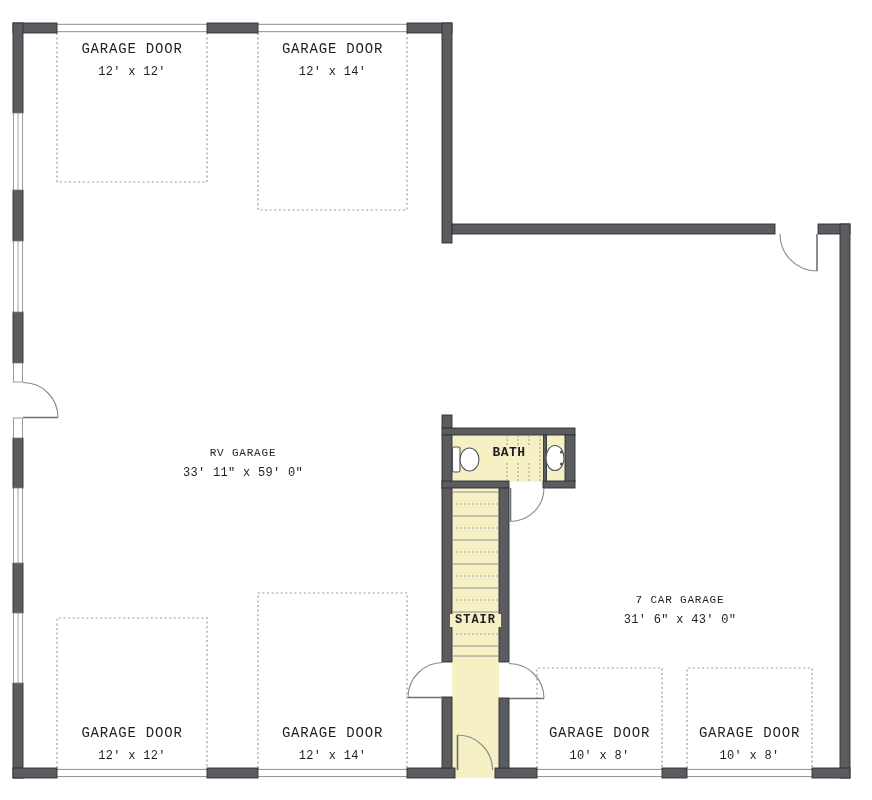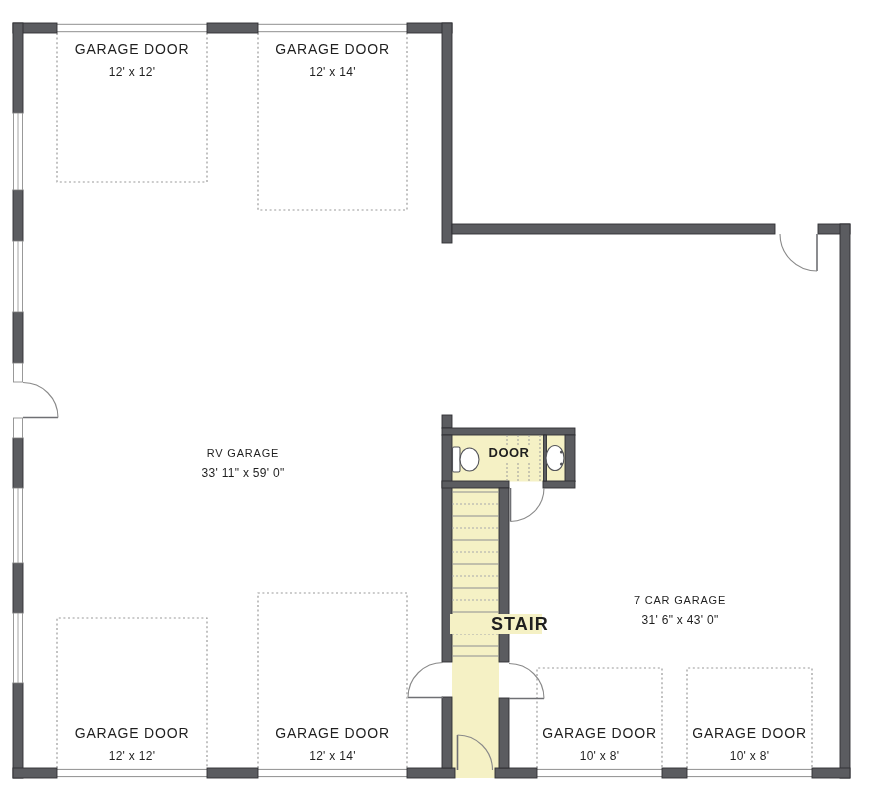--- a/index.html
+++ b/index.html
@@ -1,42 +1,42 @@
 <!DOCTYPE html>
 <html style="--c-wall: #5b5c60; --c-wallline: #2f3033; --c-floor: #f5f1c5; --c-dash: #9a9a9a; --c-line: #8f8f8f; --c-text: #1f1f1f; --c-bg: #ffffff;"><head>
 <meta charset="utf-8">
 <style>
   :root{
     --c-wall:#5b5c60; --c-wallline:#2f3033; --c-floor:#f5f1c5;
     --c-dash:#9a9a9a; --c-line:#8f8f8f; --c-text:#1f1f1f; --c-bg:#ffffff;
   }
   html,body{margin:0;padding:0;background:var(--c-bg);}
   .plan{position:relative;width:872px;height:800px;background:var(--c-bg);
-        font-family:Liberation Sans, sans-serif;color:var(--c-text);overflow:hidden;}
+        font-family:Liberation Mono, monospace;color:var(--c-text);overflow:hidden;}
   svg{position:absolute;left:0;top:0;}
   .wall{fill:var(--c-wall);stroke:var(--c-wallline);stroke-width:0.9;}
   .win-rect{fill:#ffffff;stroke:var(--c-line);stroke-width:0.9;}
   .win-line{stroke:var(--c-line);stroke-width:0.8;}
   .thin{stroke:var(--c-line);stroke-width:1;}
   .dash{stroke:var(--c-dash);stroke-width:1.2;stroke-dasharray:2,2.6;fill:none;}
   .floor{fill:var(--c-floor);stroke:none;}
   .swing{fill:none;stroke:#8a8a8a;stroke-width:1.1;}
   .leaf{stroke:#6f7074;stroke-width:1.6;}
   .tread{stroke:#8d8e91;stroke-width:1;}
   .tread-d{stroke:#a8a9ac;stroke-width:1;stroke-dasharray:2,2;}
   .bdash{stroke:#9b9b9b;stroke-width:1;stroke-dasharray:2,2;}
   .fix{fill:#ffffff;stroke:#54555a;stroke-width:1.1;}
   .fixdot{fill:#54555a;stroke:none;}
   .lbl{position:absolute;text-align:center;line-height:1.12;}
   .lbl .t{font-size:14px;letter-spacing:0.8px;white-space:nowrap;}
   .lbl .s{font-size:12px;letter-spacing:0.3px;margin-top:8px;white-space:nowrap;}
   .room .t{font-size:11px;}
   .small-room{font-weight:700;background:var(--c-floor);}
   .bath-lbl{font-size:13px;letter-spacing:0.5px;}
-  .stair-lbl{font-size:18px;letter-spacing:1px;padding-left:41px;}
+  .stair-lbl{font-size:12px;letter-spacing:1px;}
 </style>
 </head>
 <body>
 
 <div class="plan">
 <svg width="872" height="800" viewBox="0 0 872 800">
 
   <g>
     <rect class="floor" x="452" y="435" width="113" height="46.5"></rect>
     <rect class="floor" x="452" y="488" width="47" height="280"></rect>
@@ -183,21 +183,21 @@
 
   <div class="lbl room" style="left:143px;top:447px;width:200px">
     <div class="t">RV GARAGE</div>
     <div class="s">33' 11" x 59' 0"</div>
   </div>
   <div class="lbl room" style="left:580px;top:594px;width:200px">
     <div class="t">7 CAR GARAGE</div>
     <div class="s">31' 6" x 43' 0"</div>
   </div>
 
-  <div class="lbl small-room bath-lbl" style="left:482px;top:446px;width:54px">DOOR</div>
+  <div class="lbl small-room bath-lbl" style="left:482px;top:446px;width:54px">BATH</div>
   <div class="lbl small-room stair-lbl" style="left:450px;top:614px;width:51px">STAIR</div>
 
   <div class="lbl" style="left:57px;top:726px;width:150px">
     <div class="t">GARAGE DOOR</div>
     <div class="s">12' x 12'</div>
   </div>
   <div class="lbl" style="left:258px;top:726px;width:149px">
     <div class="t">GARAGE DOOR</div>
     <div class="s">12' x 14'</div>
   </div>

